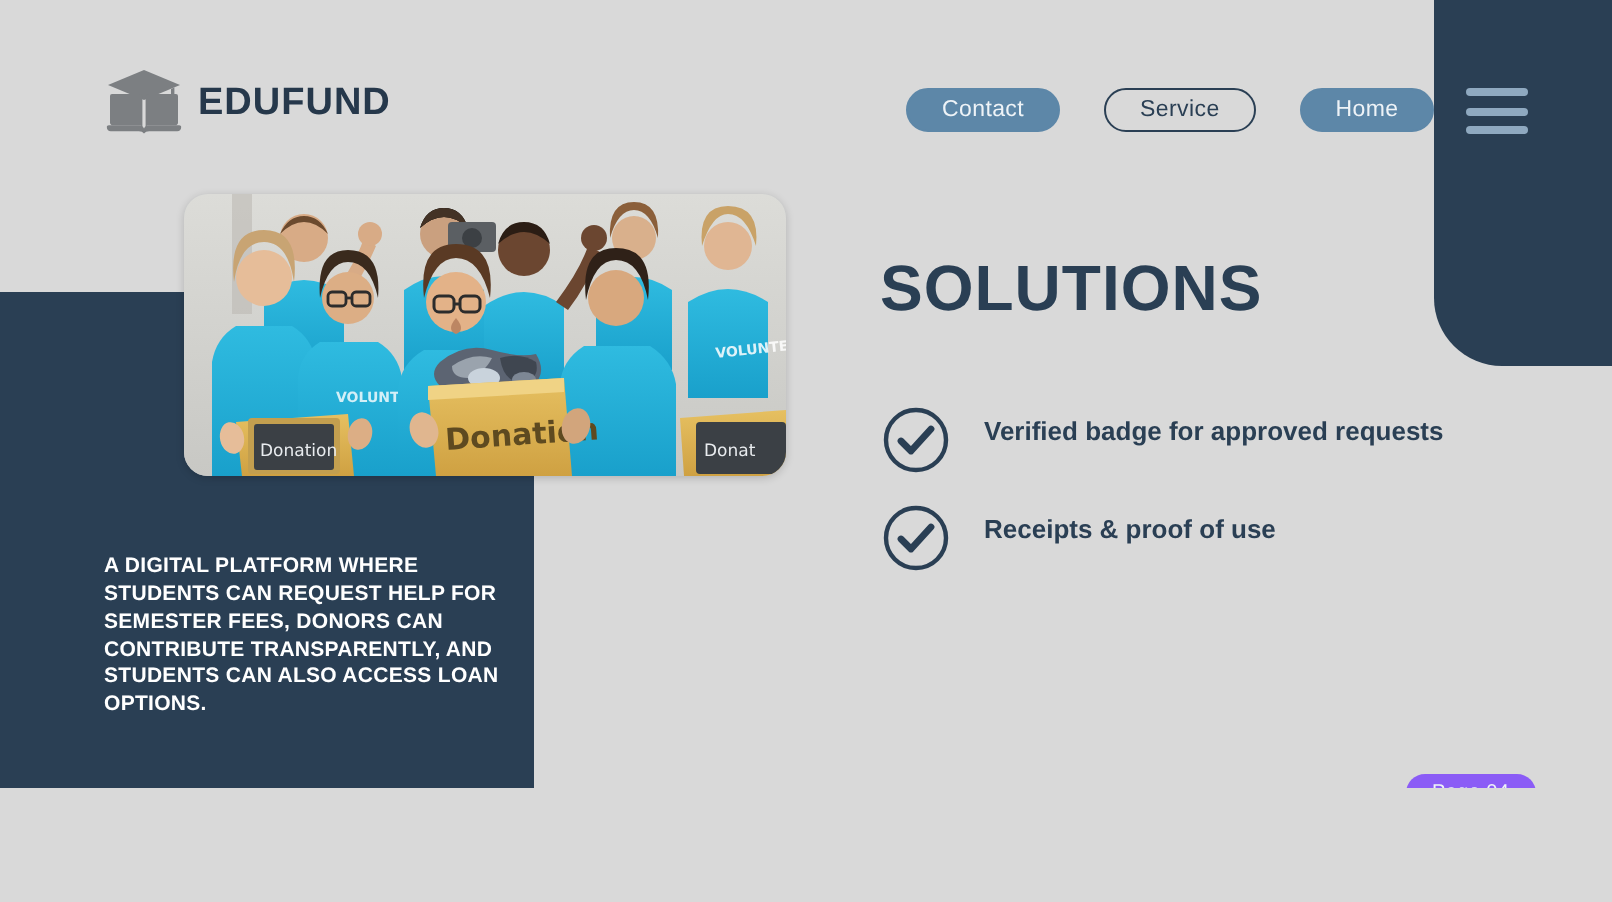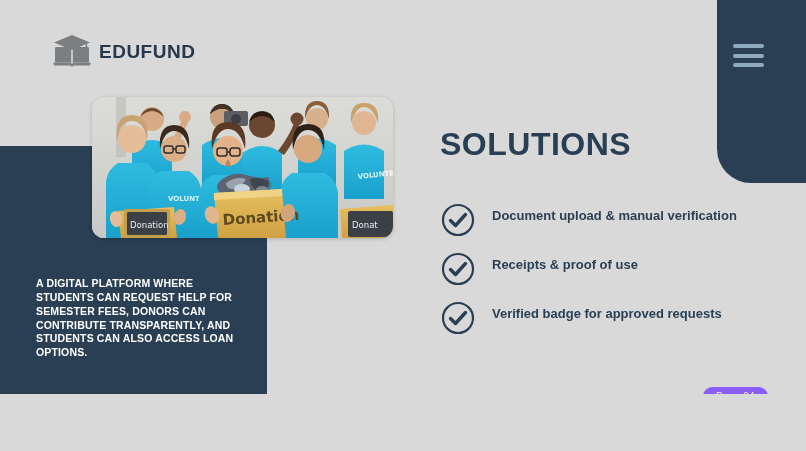--- a/index.html
+++ b/index.html
@@ -98,21 +98,21 @@
     border-radius:12px;
     overflow:hidden;
     background:#c9cdd0;
     box-shadow:0 1px 4px rgba(0,0,0,0.18);
   }
   .photo svg { display:block; width:100%; height:100%; }
 
   
   .left-copy {
     position:absolute;
-    left:36px; top:277px;
+    left:52px; top:277px;
     width:200px;
     color:#ffffff;
     font-size:10.5px;
     font-weight:bold;
     line-height:1.32;
     letter-spacing:0.15px;
     text-transform:uppercase;
   }
 
   
@@ -182,20 +182,25 @@
           <path d="M33.5 13.5 L35.2 12.8 L35.2 21 Q35.2 22 34.35 22 Q33.5 22 33.5 21 Z"></path>
           <path d="M3 17 Q3 16 4 16 L17.5 16 Q19.2 16 19.2 17.6 L19.2 33 Q19.2 31.6 17.5 31.6 L4.6 31.6 Q3 31.6 3 30.2 Z"></path>
           <path d="M37 17 Q37 16 36 16 L22.5 16 Q20.8 16 20.8 17.6 L20.8 33 Q20.8 31.6 22.5 31.6 L35.4 31.6 Q37 31.6 37 30.2 Z"></path>
           <path d="M1.4 32.4 Q1.4 31.6 2.4 31.6 L17.6 31.6 Q19.2 31.6 20 33.2 Q20.8 31.6 22.4 31.6 L37.6 31.6 Q38.6 31.6 38.6 32.4 Q38.6 34.6 36.6 34.6 L22.6 34.6 Q20.8 34.6 20 35.8 Q19.2 34.6 17.4 34.6 L3.4 34.6 Q1.4 34.6 1.4 32.4 Z"></path>
         </g>
       </svg>
     </span>
     <span class="logo-text">EDUFUND</span>
   </div>
 
+  <nav class="nav">
+    <span class="pill pill-filled">Contact</span>
+    <span class="pill pill-outline">Service</span>
+    <span class="pill pill-filled">Home</span>
+  </nav>
 
   <div class="hamburger">
     <span></span>
     <span></span>
     <span></span>
   </div>
 
   <div class="photo">
     <svg viewBox="0 0 301 141" xmlns="http://www.w3.org/2000/svg" preserveAspectRatio="xMidYMid slice">
       <defs>
@@ -329,47 +334,38 @@
       <ellipse cx="88" cy="120" rx="6" ry="8" fill="#dcae85" transform="rotate(14 88 120)"></ellipse>
     </svg>
   </div>
 
   <p class="left-copy">A DIGITAL PLATFORM WHERE STUDENTS CAN REQUEST HELP FOR SEMESTER FEES, DONORS CAN CONTRIBUTE TRANSPARENTLY, AND STUDENTS CAN ALSO ACCESS LOAN OPTIONS.</p>
 
   <h1 class="title">SOLUTIONS</h1>
 
   <div class="features">
 
+
     <div class="feature">
       <span class="check-icon">
         <svg viewBox="0 0 34 34" xmlns="http://www.w3.org/2000/svg">
           <circle cx="17" cy="17" r="15" fill="none" stroke="#2a3f54" stroke-width="2.2"></circle>
           <path d="M9.5 17.5 L14.5 22.5 L24.5 11.5" fill="none" stroke="#2a3f54" stroke-width="3.4" stroke-linecap="round" stroke-linejoin="round"></path>
         </svg>
       </span>
-      <span class="feature-text">Document upload &amp; manual verification</span>
+      <span class="feature-text">Verified badge for approved requests</span>
     </div>
 
     <div class="feature">
       <span class="check-icon">
         <svg viewBox="0 0 34 34" xmlns="http://www.w3.org/2000/svg">
           <circle cx="17" cy="17" r="15" fill="none" stroke="#2a3f54" stroke-width="2.2"></circle>
           <path d="M9.5 17.5 L14.5 22.5 L24.5 11.5" fill="none" stroke="#2a3f54" stroke-width="3.4" stroke-linecap="round" stroke-linejoin="round"></path>
         </svg>
       </span>
       <span class="feature-text">Receipts &amp; proof of use</span>
     </div>
 
-    <div class="feature">
-      <span class="check-icon">
-        <svg viewBox="0 0 34 34" xmlns="http://www.w3.org/2000/svg">
-          <circle cx="17" cy="17" r="15" fill="none" stroke="#2a3f54" stroke-width="2.2"></circle>
-          <path d="M9.5 17.5 L14.5 22.5 L24.5 11.5" fill="none" stroke="#2a3f54" stroke-width="3.4" stroke-linecap="round" stroke-linejoin="round"></path>
-        </svg>
-      </span>
-      <span class="feature-text">Verified badge for approved requests</span>
-    </div>
-
   </div>
 
   <span class="page-badge">Page 04</span>
 
 </div>
 
 </body></html>

